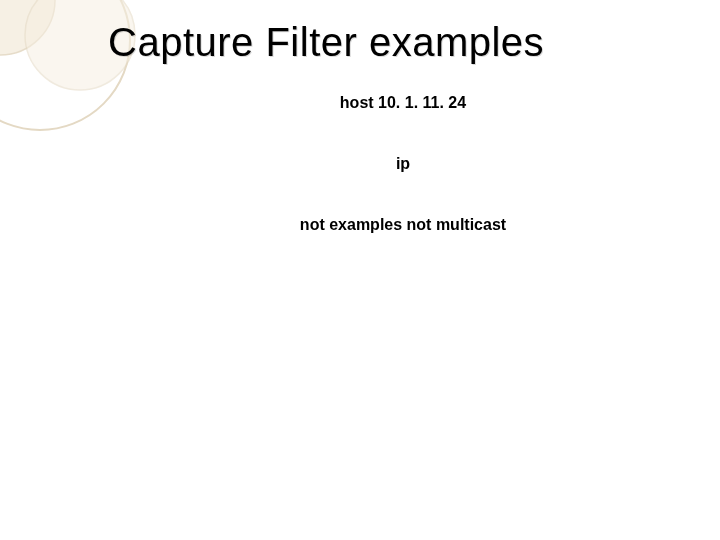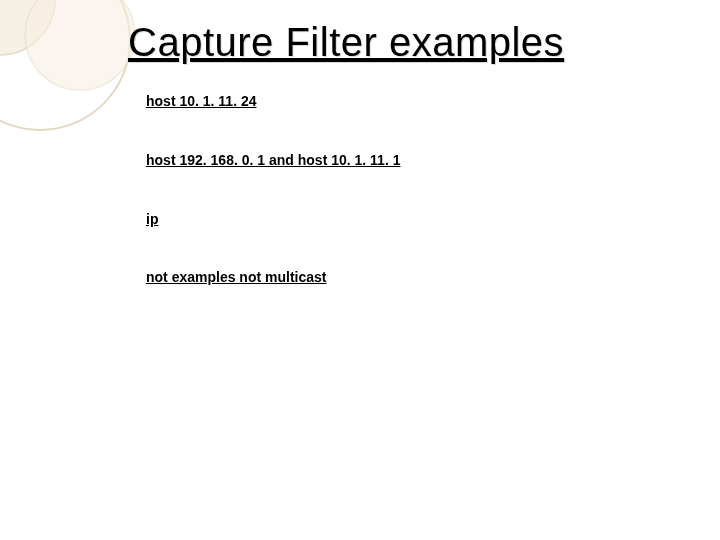--- a/index.html
+++ b/index.html
@@ -16,50 +16,49 @@
     position: absolute;
     top: -60px;
     left: -60px;
     width: 200px;
     height: 200px;
     pointer-events: none;
   }
   .content {
     position: absolute;
     top: 20px;
-    left: 128px;
+    left: 108px;
     right: 40px;
-    text-decoration: underline;
   }
   h1.title {
     font-size: 40px;
     font-weight: 400;
     color: #000;
     margin: 0 0 28px 0;
     letter-spacing: 0.5px;
     text-shadow: 1px 1px 0 rgba(0,0,0,0.15);
   }
   .item {
-    font-size: 14px;
+    font-size: 16px;
     font-weight: 700;
     color: #000;
     margin: 0 0 42px 18px;
     line-height: 1.2;
+    text-align: center;
   }
 </style>
 </head>
 <body>
 
 <div class="decor">
   <svg width="200" height="200" viewBox="0 0 200 200">
     <circle cx="100" cy="100" r="90" fill="none" stroke="#e4d9c4" stroke-width="2"></circle>
     <circle cx="60" cy="60" r="55" fill="#f6efe2" stroke="#e4d9c4" stroke-width="1.5" opacity="0.9"></circle>
     <circle cx="140" cy="95" r="55" fill="#f6efe2" stroke="#e4d9c4" stroke-width="1.5" opacity="0.55"></circle>
   </svg>
 </div>
 
 <div class="content">
   <h1 class="title">Capture Filter examples</h1>
   <div class="item">host 10. 1. 11. 24</div>
-  <div class="item">host 192. 168. 0. 1 and host 10. 1. 11. 1</div>
   <div class="item">ip</div>
   <div class="item">not examples not multicast</div>
 </div>
 
 </body></html>

